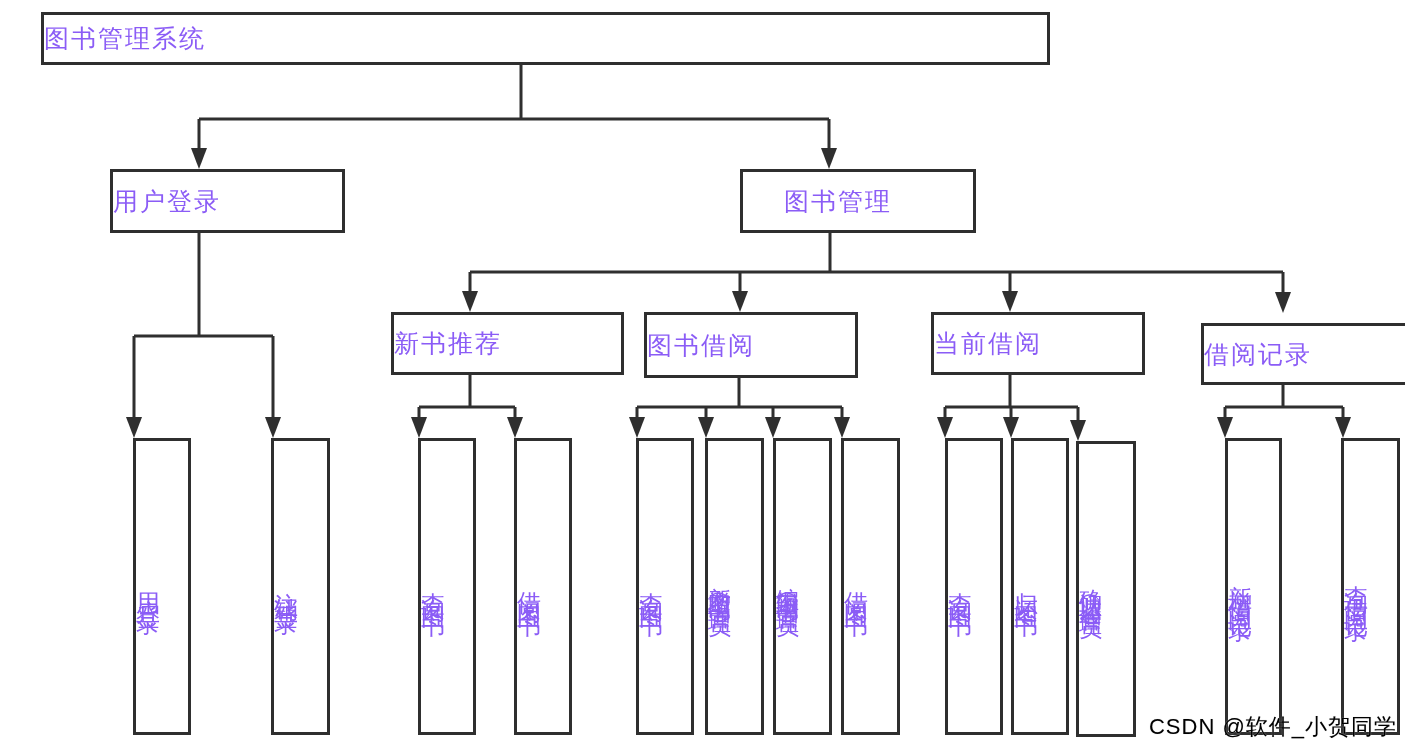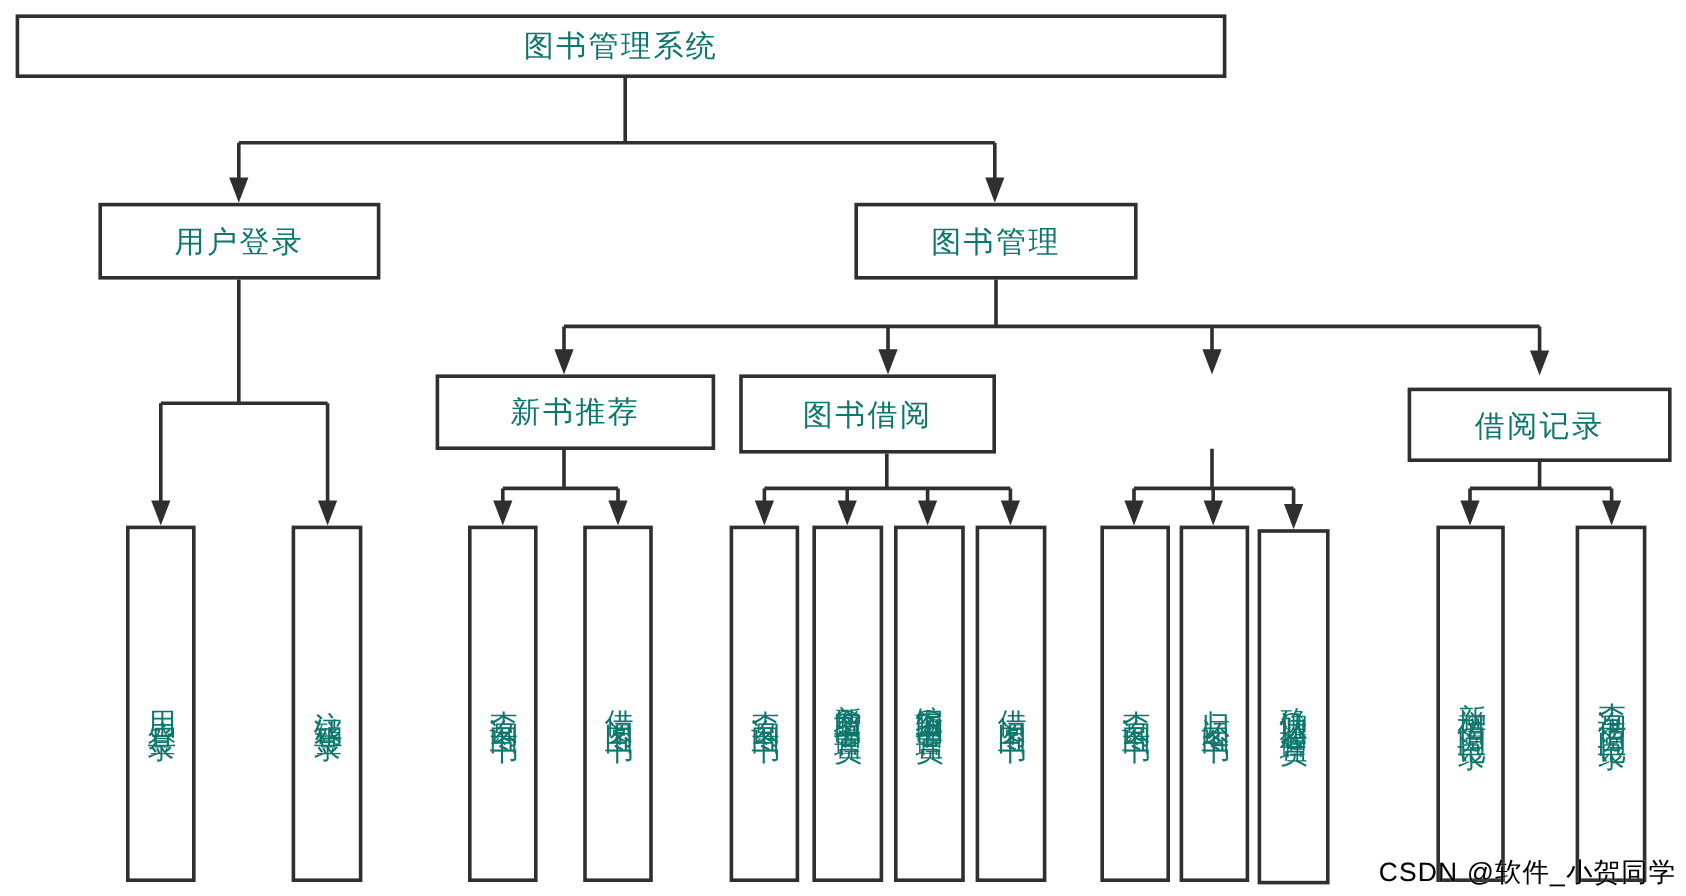--- a/index.html
+++ b/index.html
@@ -23,22 +23,23 @@
     height: 747px;
     pointer-events: none;
   }
   .node {
     position: absolute;
     box-sizing: border-box;
     border: 3px solid #2f2f2f;
     background: #ffffff;
     display: flex;
     align-items: center;
-    justify-content: center;
-    color: #0f766e;
+    justify-content: flex-start;
+    color: #8b5cf6;
+    margin-left: 28px;
   }
   .node.h span {
     font-size: 25px;
     letter-spacing: 2px;
     white-space: nowrap;
   }
   .node.v span {
     writing-mode: vertical-rl;
     text-orientation: mixed;
     font-size: 24px;
@@ -129,30 +130,33 @@
     </g>
   </svg>
 
   <div class="node h" style="left:13px; top:12px; width:1009px; height:53px;">
     <span>图书管理系统</span>
   </div>
 
   <div class="node h" style="left:82px; top:169px; width:235px; height:64px;">
     <span>用户登录</span>
   </div>
-  <div class="node h" style="left:712px; top:169px; width:236px; height:64px;">
+  <div class="node h" style="left:712px; top:169px; width:236px; height:64px;padding-left:41px;">
     <span>图书管理</span>
   </div>
 
   <div class="node h" style="left:363px; top:312px; width:233px; height:63px;">
     <span>新书推荐</span>
   </div>
   <div class="node h" style="left:616px; top:312px; width:214px; height:66px;">
     <span>图书借阅</span>
   </div>
+  <div class="node h" style="left:903px; top:312px; width:214px; height:63px;">
+    <span>当前借阅</span>
+  </div>
   <div class="node h" style="left:1173px; top:323px; width:220px; height:62px;">
     <span>借阅记录</span>
   </div>
 
   <div class="node v" style="left:105px; top:438px; width:58px; height:297px;">
     <span>用户登录</span>
   </div>
   <div class="node v" style="left:243px; top:438px; width:59px; height:297px;">
     <span>注销登录</span>
   </div>

